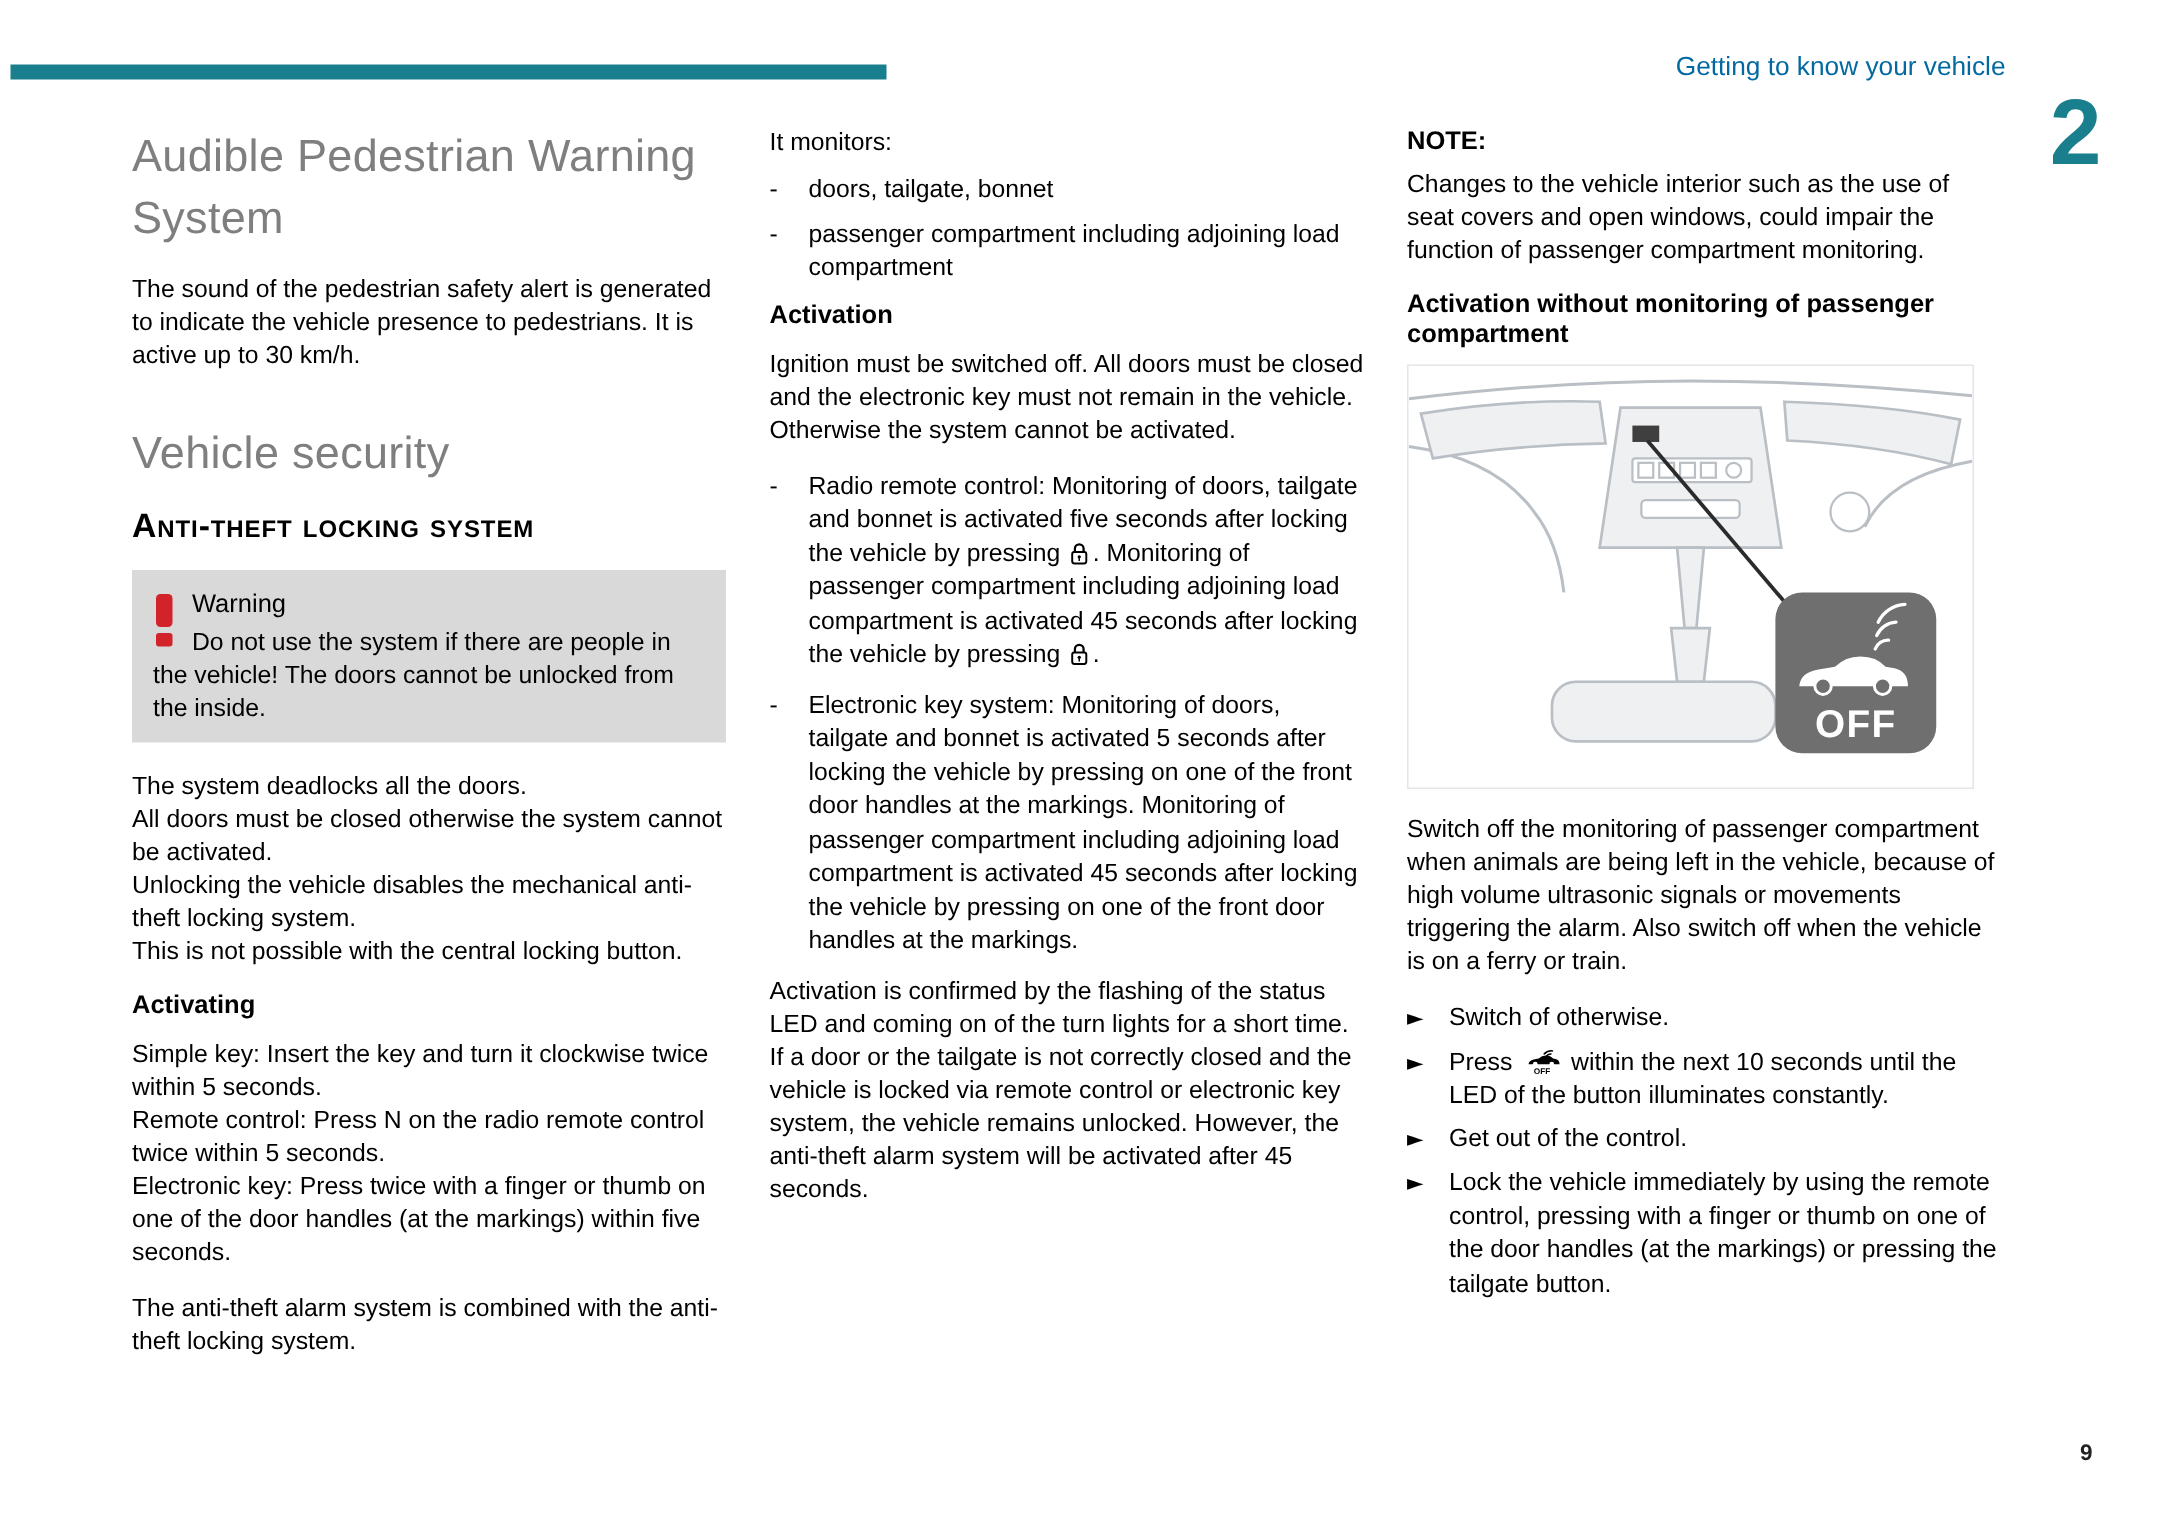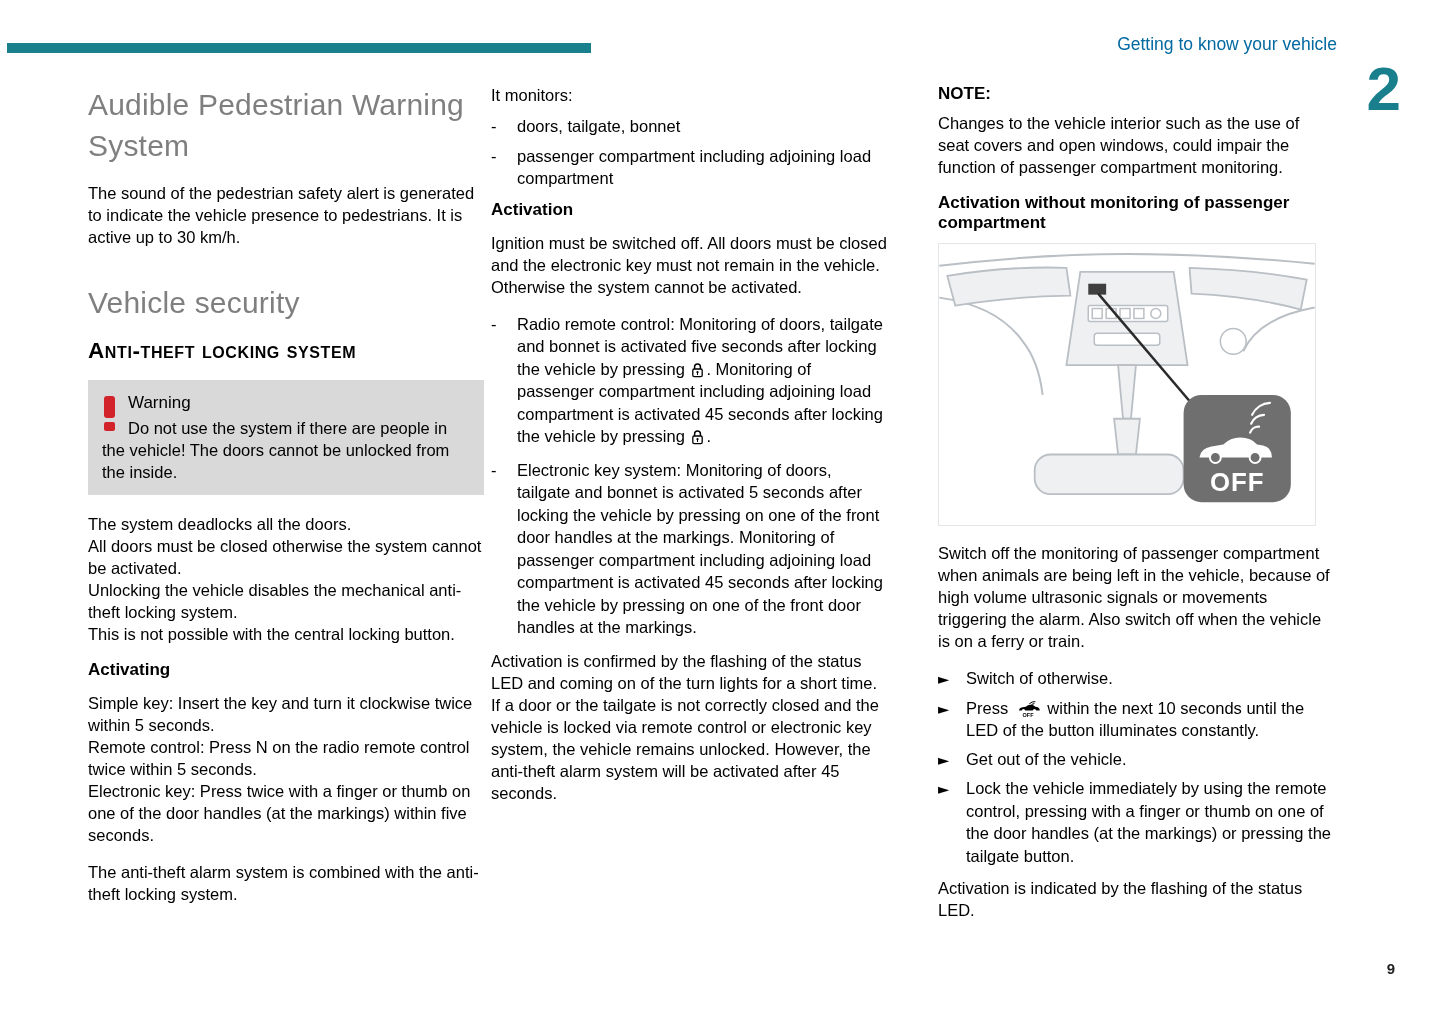--- a/index.html
+++ b/index.html
@@ -15,21 +15,21 @@
     background:#fff;color:#000;
     font-family:"Liberation Sans", sans-serif;
   }
   .top-rule{position:absolute;left:7px;top:43px;width:584px;height:10px;background:var(--accent-teal);}
   .breadcrumb{position:absolute;top:34px;right:108px;font-size:17.5px;color:#0369a1;}
   .chapter-num{position:absolute;top:58px;right:44px;font-size:62px;font-weight:700;color:var(--accent-teal);line-height:1;}
   .pagenum{position:absolute;right:50px;top:960px;font-size:15px;font-weight:700;color:#222;}
 
   .col{position:absolute;top:84px;}
   .col1{left:88px;width:396px;}
-  .col2{left:491px;width:396px;}
+  .col2{left:513px;width:396px;}
   .col3{left:938px;width:394px;}
 
   h1{font-size:30px;font-weight:400;color:var(--heading-gray);line-height:1.38;margin:0 0 15px;letter-spacing:.2px;}
   h1.mt{margin-top:34px;}
   h2{font-size:22.5px;font-weight:700;font-variant:small-caps;letter-spacing:.6px;margin:12px 0 16px;color:#000;}
   h3{font-size:17px;font-weight:700;margin:6px 0 12px;}
   p{font-size:16.5px;line-height:22px;margin:0 0 15px;white-space:pre-line;}
 
   .warning-box{background:var(--warning-bg);padding:12px 14px 12px 14px;margin:2px 0 18px;overflow:hidden;}
   .warn-icon{float:left;width:11px;margin:4px 13px 2px 2px;}
@@ -200,24 +200,23 @@
             </g>
             <path d="M3 9.5 q.3 -2.6 3.4 -3.2 l3.4 -.6 q2 -2 4.8 -2 q3.1 0 4.8 2 l1.7 .3 q2.6 .6 2.6 3.5 z" fill="#000"></path>
             <circle cx="7.5" cy="9.5" r="1.6" fill="#fff"></circle>
             <circle cx="18.5" cy="9.5" r="1.6" fill="#fff"></circle>
             <text x="12" y="16" text-anchor="middle" font-size="5.5" font-weight="bold" font-family="Liberation Sans, sans-serif" fill="#000">OFF</text>
           </svg><span> within the next 10 seconds until the LED of the button illuminates constantly.</span>
       </span>
     </div>
     <div class="step">
       <span class="step-marker">►</span>
-      <span class="step-text">Get out of the vehicle.</span>
+      <span class="step-text">Get out of the control.</span>
     </div>
     <div class="step">
       <span class="step-marker">►</span>
       <span class="step-text">Lock the vehicle immediately by using the remote control, pressing with a finger or thumb on one of the door handles (at the markings) or pressing the tailgate button.</span>
     </div>
   </div>
 
-  <p style="margin-top:10px">Activation is indicated by the flashing of the status LED.</p>
 </div>
 
 <div class="pagenum">9</div>
 
 </body></html>

